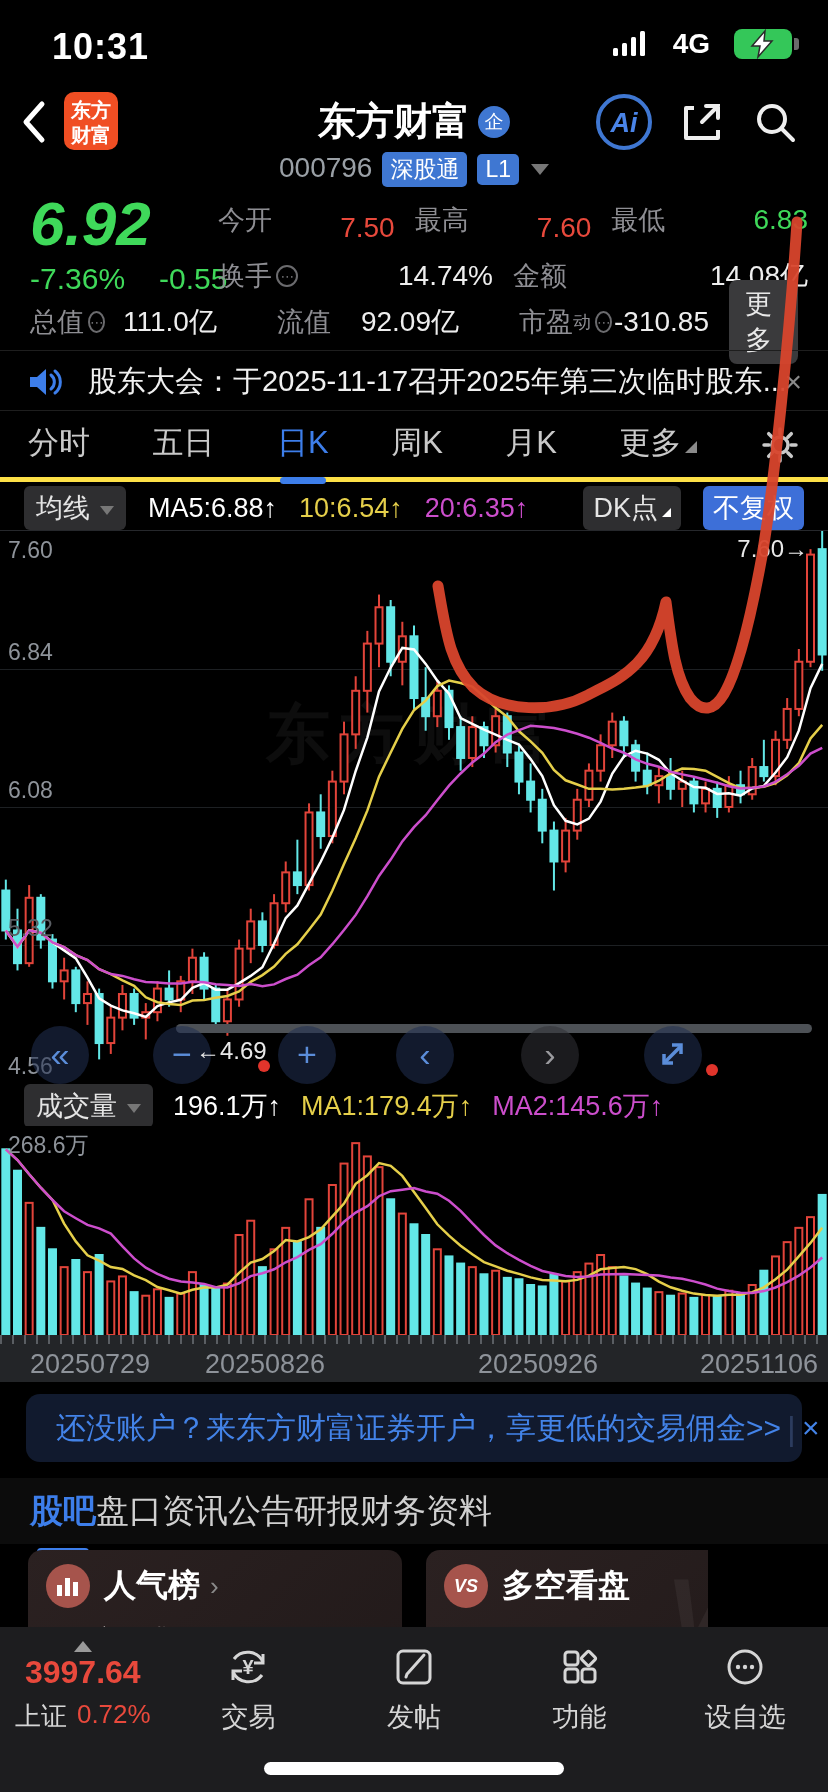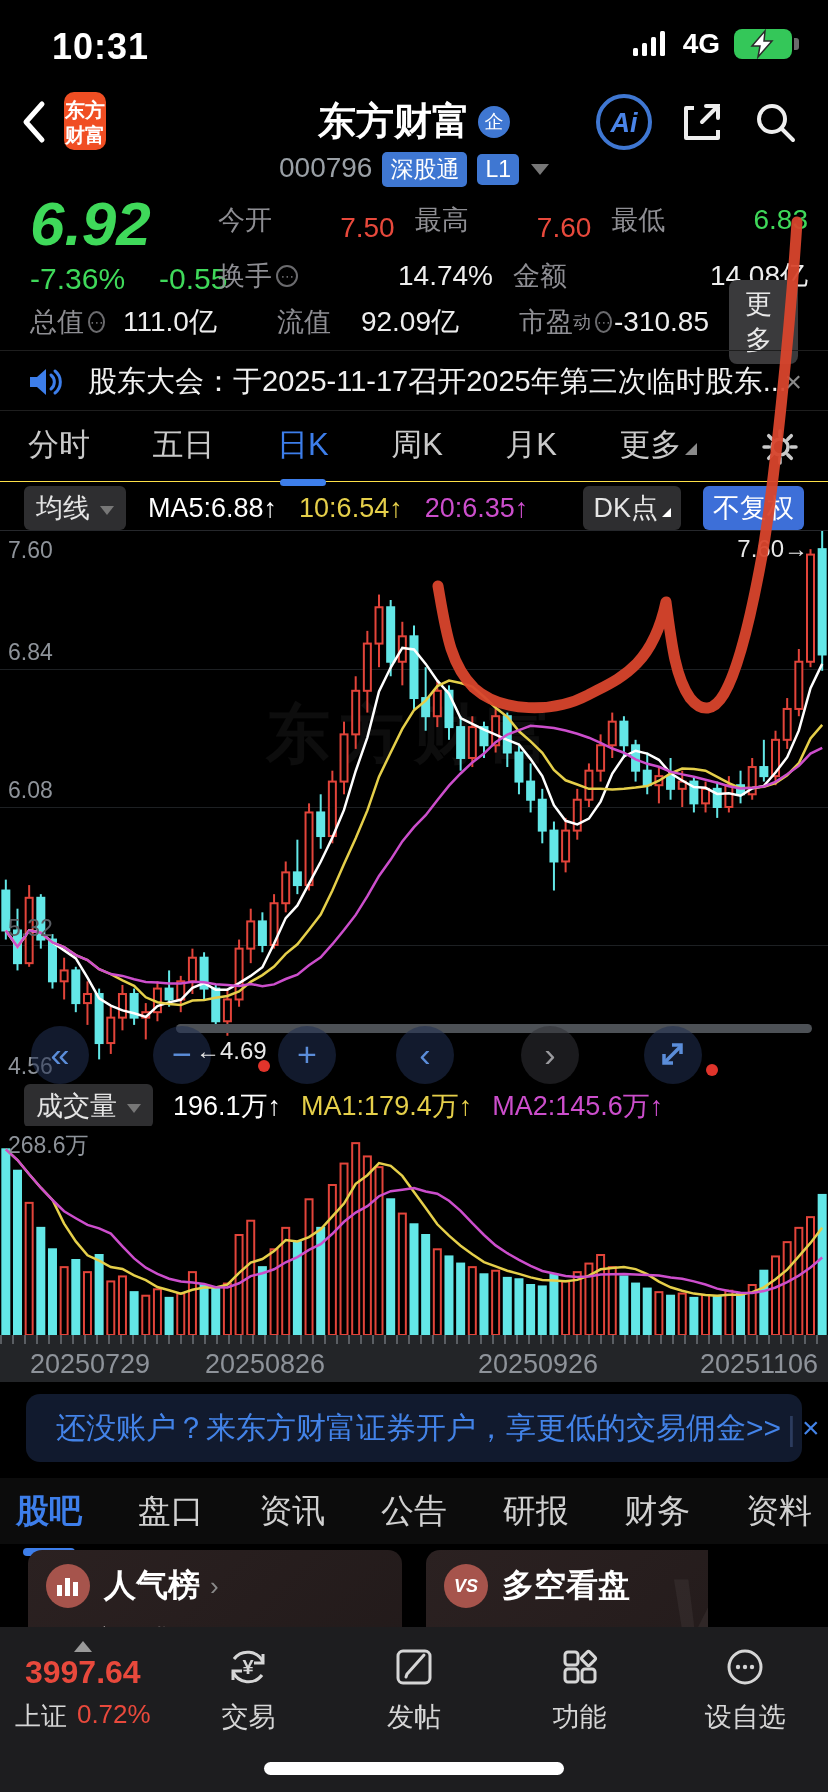--- a/index.html
+++ b/index.html
@@ -3,29 +3,29 @@
 <meta charset="utf-8">
 <style>
   * { margin:0; padding:0; box-sizing:border-box; }
   html,body { background:#000; }
   body { font-family:"Liberation Sans","DejaVu Sans",sans-serif; }
   #phone { position:relative; width:828px; height:1792px; background:#000; overflow:hidden; margin:0 auto; }
 
   
   .status-bar { position:absolute; top:0; left:0; width:828px; height:90px; }
   .sb-time { position:absolute; left:52px; top:26px; color:#fff; font-size:36px; font-weight:bold; letter-spacing:1px; }
-  .sb-right { position:absolute; right:36px; top:28px; display:flex; align-items:center; gap:14px; }
+  .sb-right { position:absolute; right:36px; top:28px; display:flex; align-items:center; gap:24px; }
   .sb-4g { color:#fff; font-size:28px; font-weight:bold; }
   .battery { position:relative; width:58px; height:30px; background:#34c759; border-radius:8px; }
   .battery:after { content:""; position:absolute; right:-7px; top:9px; width:5px; height:12px; background:#6b6b6b; border-radius:0 3px 3px 0; }
 
   
   .header { position:absolute; top:90px; left:0; width:828px; height:62px; }
   .back { position:absolute; left:18px; top:8px; width:44px; height:48px; }
-  .logo { position:absolute; left:64px; top:2px; width:42px; height:58px; background:#f04e23; border-radius:10px; color:#fff; font-size:20px; font-weight:bold; text-align:center; line-height:1.25; padding-top:6px; }
+  .logo { position:absolute; left:64px; top:2px; width:54px; height:58px; background:#f04e23; border-radius:10px; color:#fff; font-size:20px; font-weight:bold; text-align:center; line-height:1.25; padding-top:6px; }
   .title-wrap { position:absolute; left:0; top:6px; width:828px; text-align:center; }
   .title { color:#fff; font-size:38px; font-weight:bold; }
   .ent-badge { display:inline-block; width:32px; height:32px; background:#3f77d2; color:#fff; border-radius:50%; font-size:19px; line-height:32px; text-align:center; vertical-align:6px; margin-left:8px; }
   .hdr-icons { position:absolute; right:30px; top:4px; display:flex; align-items:center; gap:26px; }
   .ai-icon { width:56px; height:56px; border:4px solid #3f77d2; border-radius:50%; color:#4a84e8; font-size:27px; font-weight:bold; text-align:center; line-height:50px; font-style:italic; }
 
   
   .subheader { position:absolute; top:152px; left:0; width:828px; height:40px; text-align:center; color:#9aa0a6; font-size:28px; }
   .tag { display:inline-block; background:#3f77d2; color:#fff; font-size:23px; border-radius:5px; padding:2px 8px; margin-left:10px; }
   .caret-down { display:inline-block; width:0; height:0; border-left:9px solid transparent; border-right:9px solid transparent; border-top:11px solid #777; margin-left:12px; vertical-align:2px; }
@@ -48,21 +48,21 @@
   .more-btn { margin-left:auto; background:#3a3a3c; color:#e8e8e8; font-size:27px; border-radius:8px; padding:6px 16px; }
   .sup { font-size:18px; vertical-align:8px; color:#8e8e93; }
 
   
   .divider { position:absolute; left:0; width:828px; height:1px; background:#1e1e1e; }
   .announce { position:absolute; top:356px; left:0; width:828px; height:52px; display:flex; align-items:center; }
   .announce-text { color:#f0f0f0; font-size:29px; margin-left:26px; flex:1; white-space:nowrap; overflow:hidden; }
   .announce-close { color:#8a8a8a; font-size:30px; margin-right:26px; }
 
   
-  .ptabs { position:absolute; top:412px; left:0; width:828px; height:70px; display:flex; align-items:center; padding:0 28px; justify-content:space-between; border-bottom:1px solid #fde047; }
+  .ptabs { position:absolute; top:412px; left:0; width:828px; height:70px; display:flex; align-items:center; padding:0 28px; justify-content:space-between; border-bottom:5px solid #fde047; }
   .ptab { color:#c9c9c9; font-size:31px; position:relative; padding-bottom:4px; }
   .ptab.active { color:#3d7eea; }
   .ptab.active:after { content:""; position:absolute; left:50%; transform:translateX(-50%); bottom:-16px; width:46px; height:7px; border-radius:4px; background:#3d7eea; }
   .corner-tri { display:inline-block; width:0; height:0; border-left:12px solid transparent; border-bottom:12px solid #8a8a8a; margin-left:4px; }
 
   
   .matoolbar { position:absolute; top:486px; left:0; width:828px; height:44px; display:flex; align-items:center; padding:0 24px; gap:22px; }
   .sel-btn { background:#2e2e30; color:#e5e5e5; font-size:27px; border-radius:6px; padding:4px 12px; white-space:nowrap; }
   .sel-btn .caret-down { border-left-width:7px; border-right-width:7px; border-top-width:9px; margin-left:10px; }
   .ma5 { color:#fff; font-size:27px; }
@@ -100,21 +100,21 @@
   .ticks { position:absolute; top:0; left:0; width:828px; height:9px; background:repeating-linear-gradient(90deg,#5a5e63 0 2px,transparent 2px 12px); }
   .dlabel { position:absolute; top:14px; color:#8e939a; font-size:27px; }
 
   
   .adbanner { position:absolute; top:1394px; left:26px; width:776px; height:68px; background:#111a2e; border-radius:14px; display:flex; align-items:center; }
   .ad-text { color:#4383e8; font-size:30px; flex:1; text-align:center; white-space:nowrap; }
   .ad-div { color:#2c3c5e; font-size:34px; margin:0 6px; }
   .ad-close { color:#4383e8; font-size:30px; margin-right:26px; }
 
   
-  .stabs { position:absolute; top:1478px; left:0; width:828px; height:66px; display:flex; align-items:center; justify-content:space-between; padding:0 16px; background:#0c0c0c; }
+  .stabs { position:absolute; top:1478px; left:0; width:828px; height:66px; display:flex; align-items:center; justify-content:flex-start; padding:0 30px; background:#0c0c0c; }
   .stab { color:#d0d0d0; font-size:33px; position:relative; }
   .stab.active { color:#3d7eea; font-weight:bold; }
   .stab.active:after { content:""; position:absolute; left:50%; transform:translateX(-50%); bottom:-22px; width:52px; height:8px; border-radius:4px; background:#3d7eea; }
 
   
   .cards { position:absolute; top:1550px; left:0; width:708px; height:77px; overflow:hidden; }
   .card { position:absolute; top:0; width:374px; height:120px; border-radius:14px; background:linear-gradient(135deg,#2b2121,#221a1a); overflow:hidden; }
   .card.left { left:28px; }
   .card.right { left:426px; }
   .card-head { display:flex; align-items:center; margin:14px 0 0 18px; }

